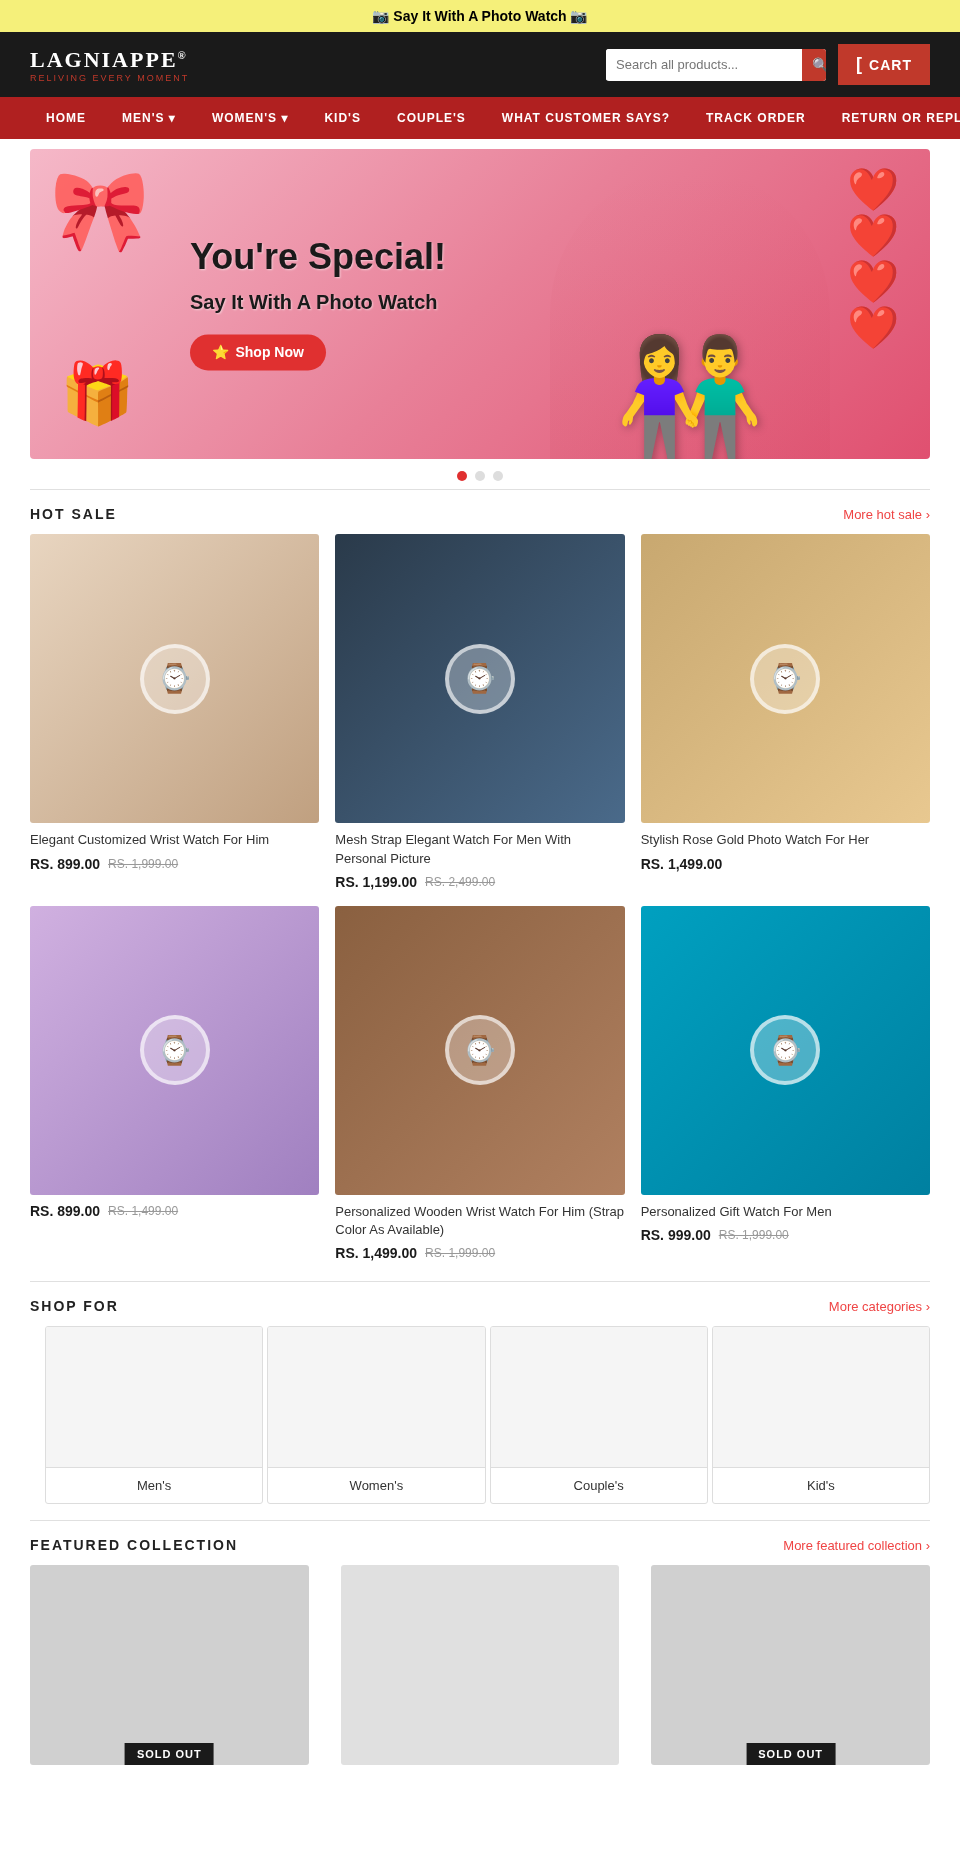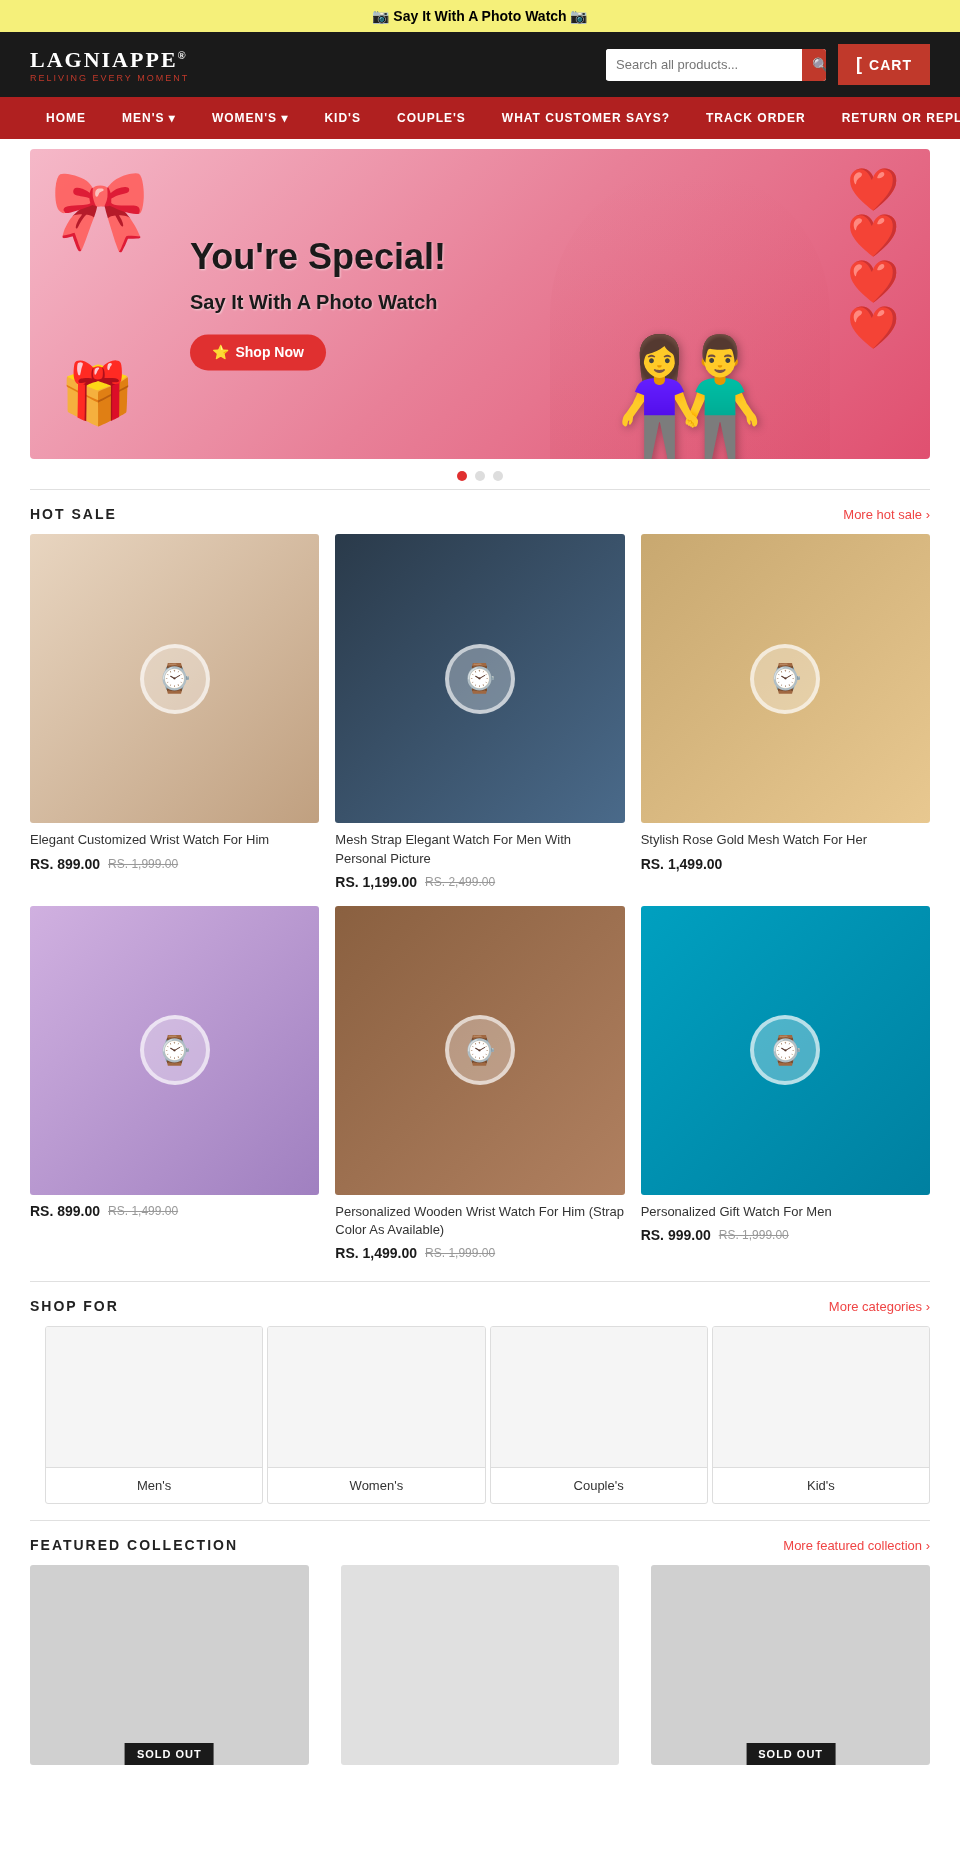--- a/index.html
+++ b/index.html
@@ -465,21 +465,21 @@
       <span class="price-original">RS. 2,499.00</span>
     </div>
   </div>
 
   <div class="product-card">
     <div class="product-image prod-img-3">
       <div class="watch-display">
         <div class="watch-circle">⌚</div>
       </div>
     </div>
-    <div class="product-name">Stylish Rose Gold Mesh Watch For Her</div>
+    <div class="product-name">Stylish Rose Gold Photo Watch For Her</div>
     <div class="price-row">
       <span class="price-current">RS. 1,499.00</span>
     </div>
   </div>
 
   <div class="product-card">
     <div class="product-image prod-img-4">
       <div class="watch-display">
         <div class="watch-circle">⌚</div>
       </div>

